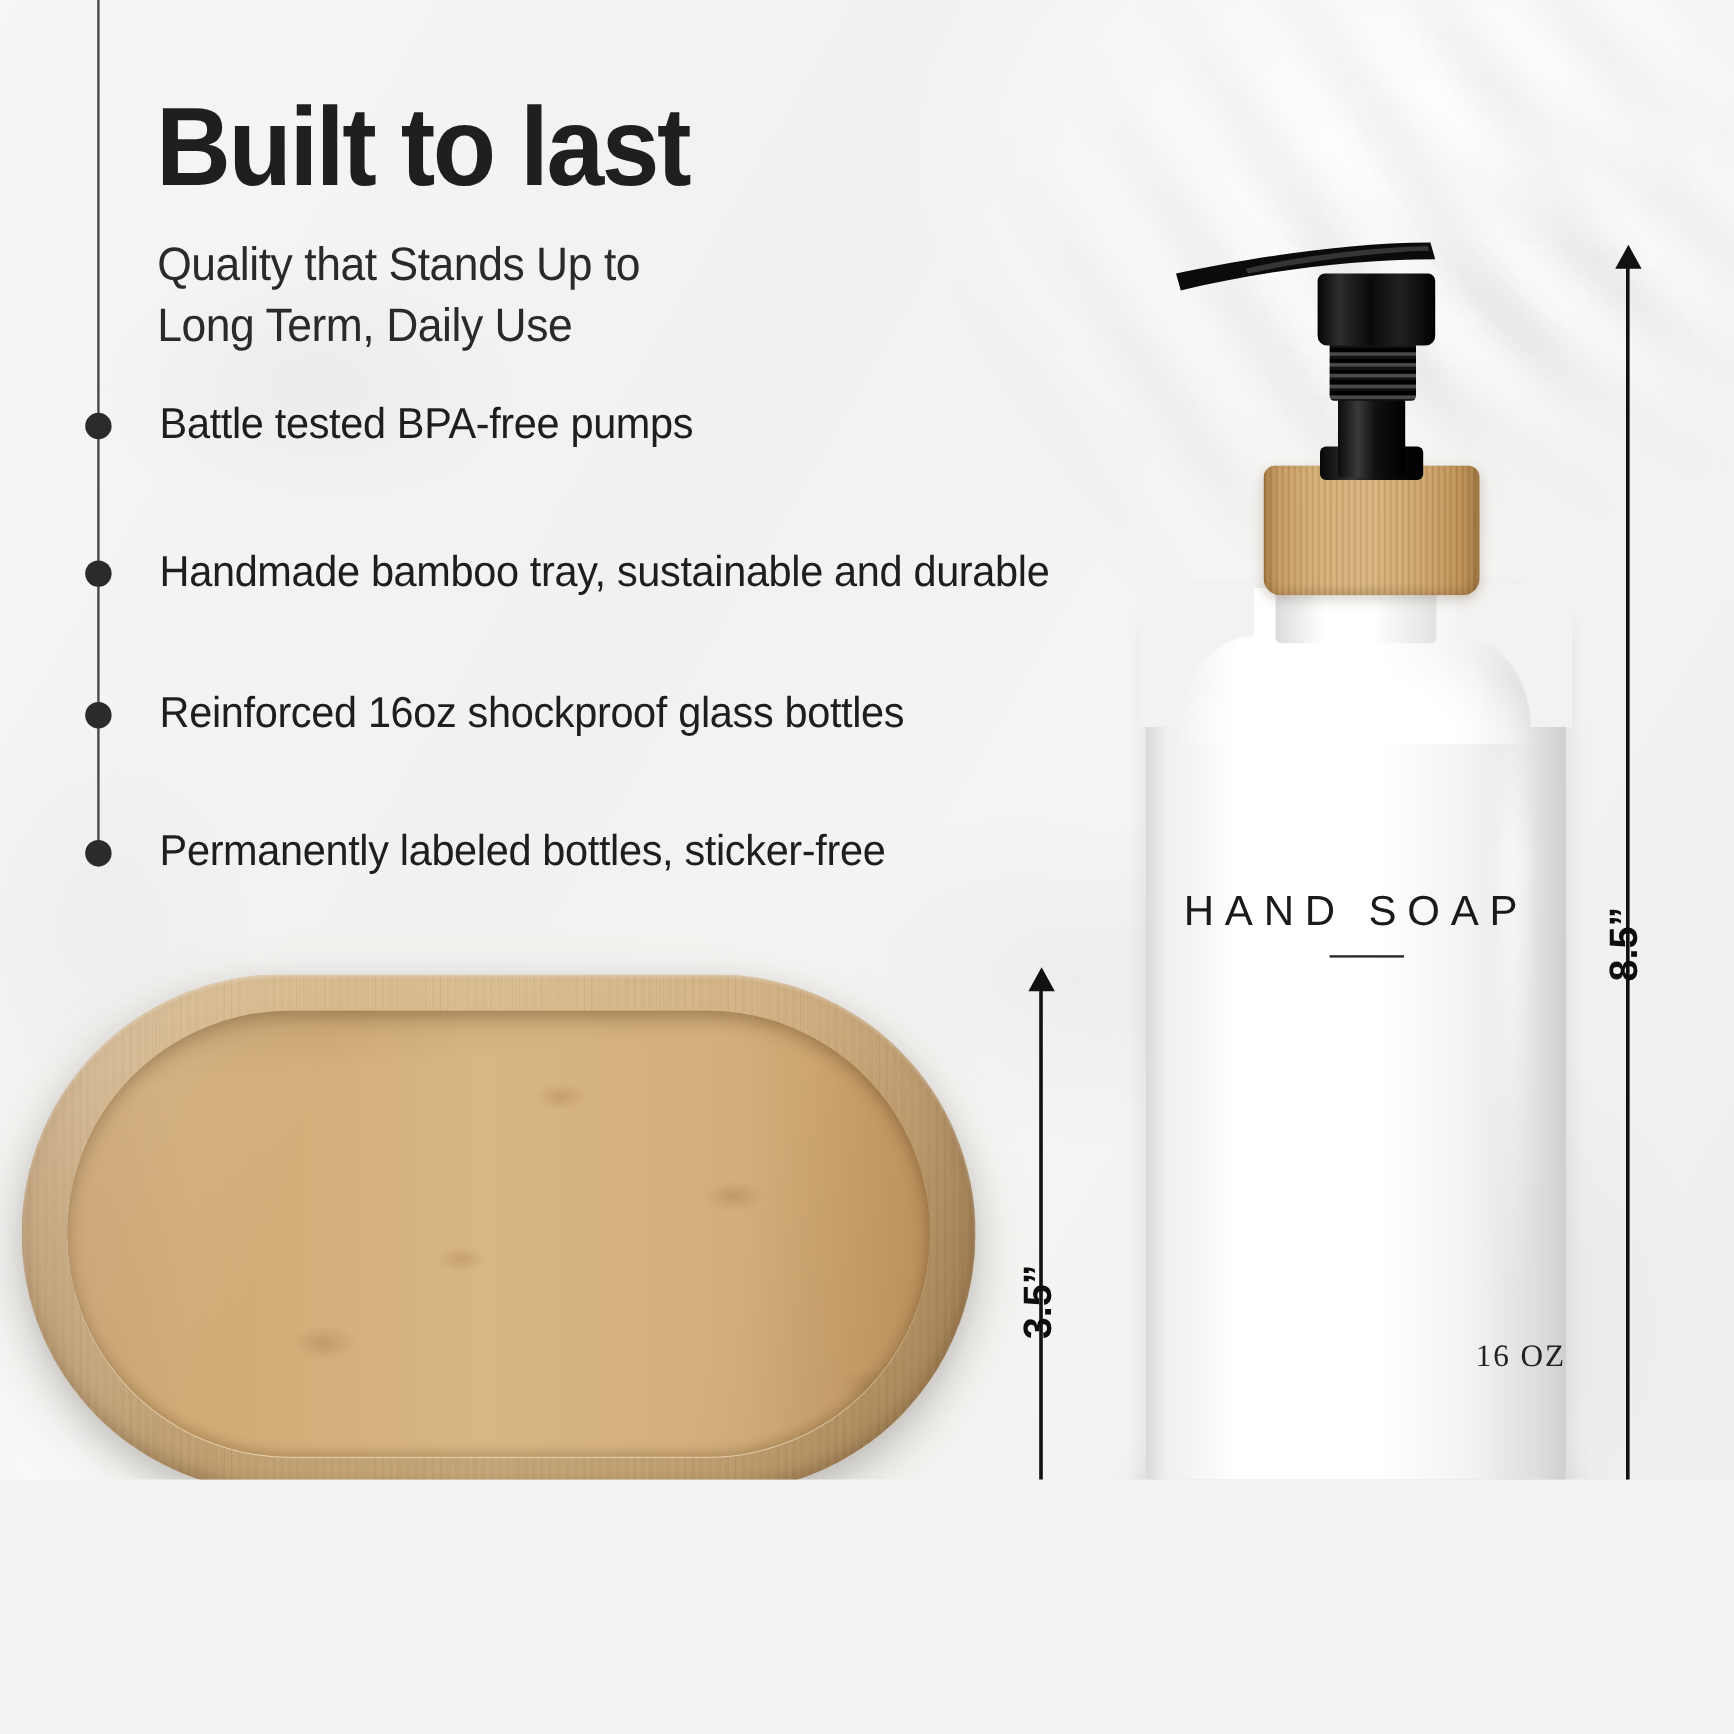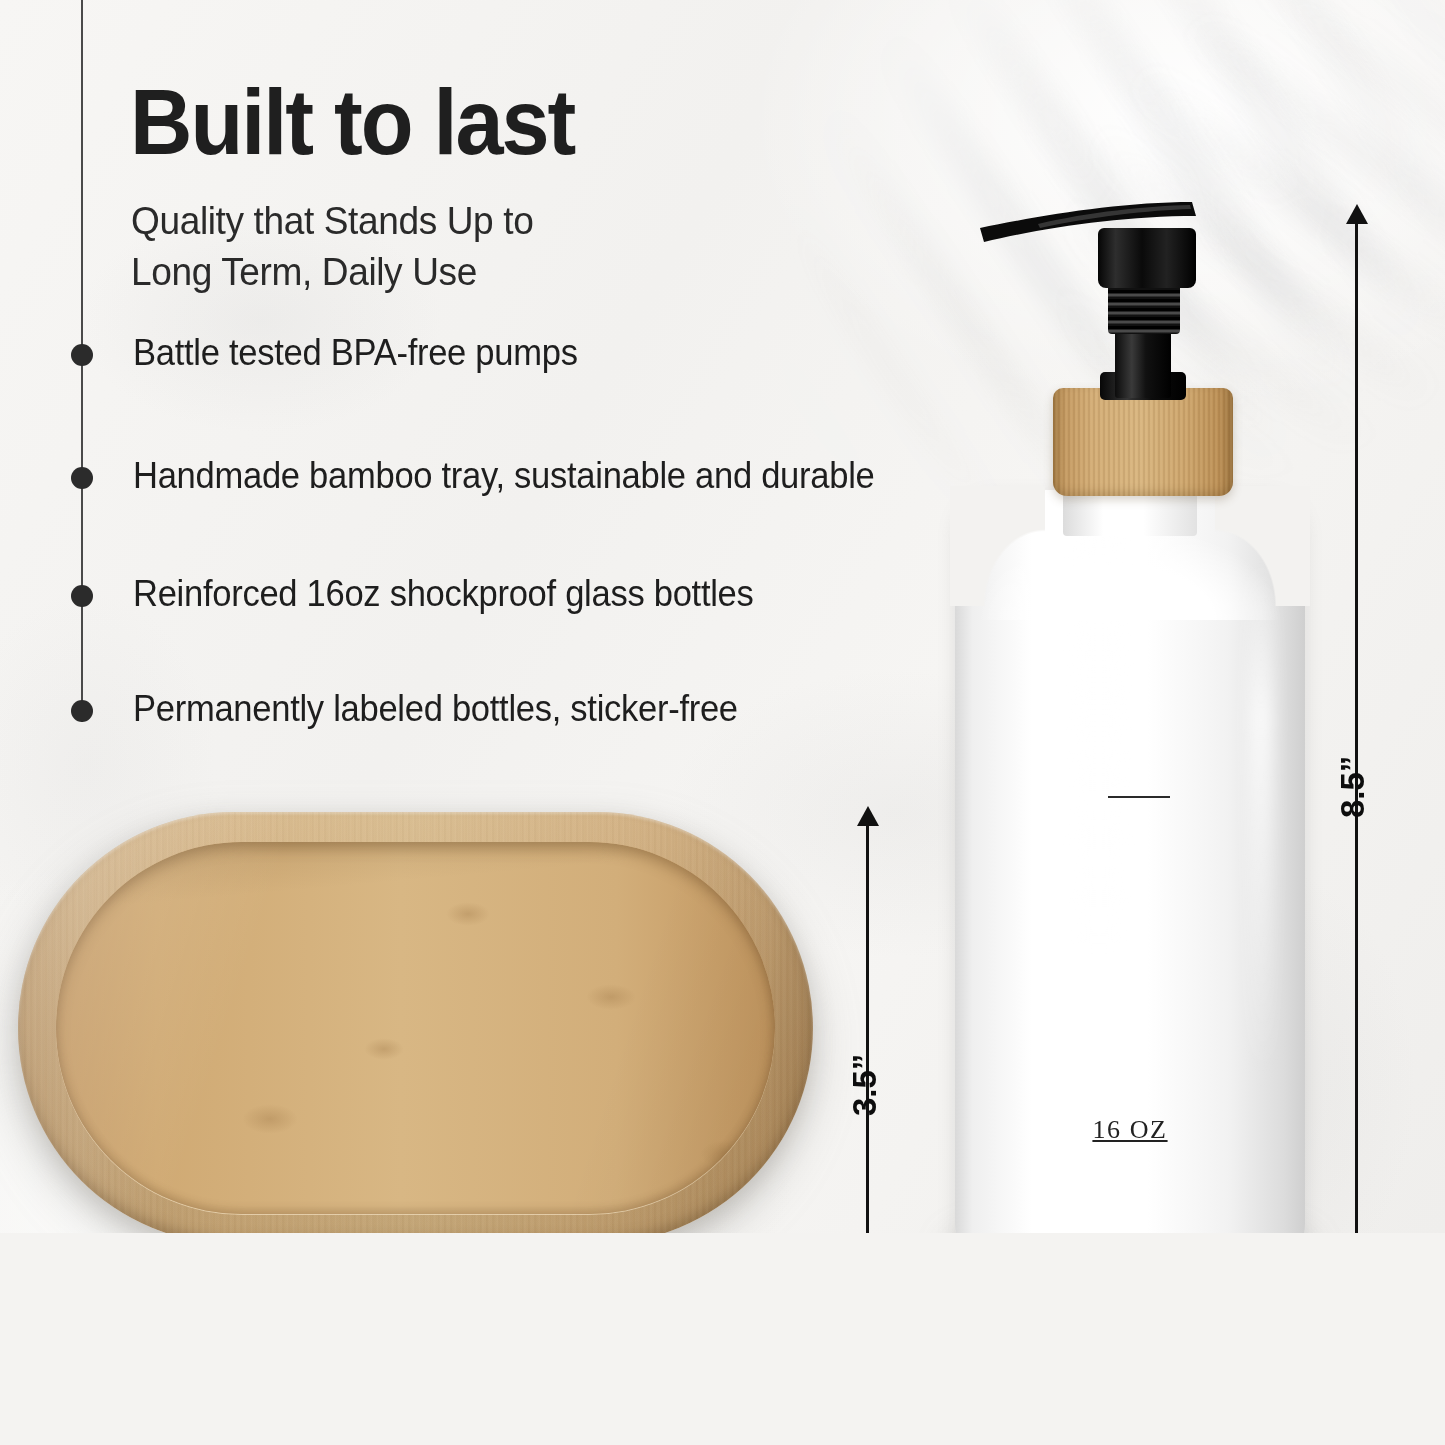--- a/index.html
+++ b/index.html
@@ -218,23 +218,23 @@
   }
   .label-rule{
     position:absolute;left:1108px;top:796px;width:62px;height:2px;background:#2a2a2a;
   }
   .label-brand{
     position:absolute;left:955px;top:1078px;width:350px;text-align:center;
     font-family:"Liberation Serif", serif;
     font-size:26px;letter-spacing:2.2px;color:#222;
   }
   .label-size{
-    position:absolute;left:955px;top:1115px;width:350px;text-align:center;
+    position:absolute;left:955px;top:1115px;width:350px;text-align:right;
     font-family:"Liberation Serif", serif;
-    font-size:26px;letter-spacing:1.6px;color:#222;text-decoration:underline;
+    font-size:26px;letter-spacing:1.6px;color:#222;
   }
 
   
   .pump-collar{
     position:absolute;left:1053px;top:388px;width:180px;height:108px;
     border-radius:10px 10px 14px 14px;
     background:
       linear-gradient(90deg,#a77e46 0%,#c49a62 7%,#d3ad76 22%,#d8b57f 48%,#cda56c 74%,#bb8f55 92%,#9d7540 100%),
       #c9a26a;
     box-shadow:0 4px 10px rgba(100,80,50,0.25), inset 0 -4px 8px rgba(90,62,28,0.25);
@@ -330,20 +330,21 @@
   <div class="bottle-shadow"></div>
   <div class="bottle-body">
     <div class="bottle-gloss" style="left:123px;top:30px"></div>
     <div class="bottle-gloss2" style="left:293px;top:70px"></div>
   </div>
   <div class="bottle-shoulder"></div>
   <div class="shoulder-mask-l"></div>
   <div class="shoulder-mask-r"></div>
   <div class="bottle-neck"></div>
 
+  <div class="label-main">HAND SOAP</div>
   <div class="label-rule"></div>
   <div class="label-size">16 OZ</div>
 
   <div class="pump-collar">
     <div class="cgrain"></div>
   </div>
   <div class="pump-shaft-base"></div>
   <div class="pump-shaft"></div>
   <div class="pump-threads"></div>
   <div class="pump-cap"></div>

